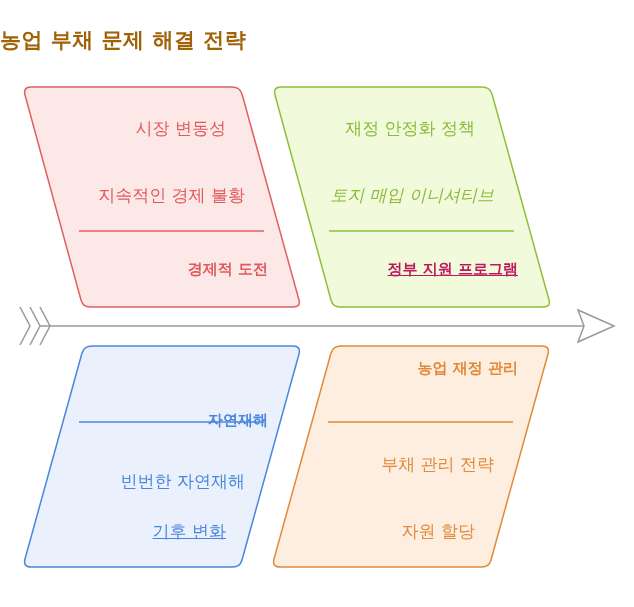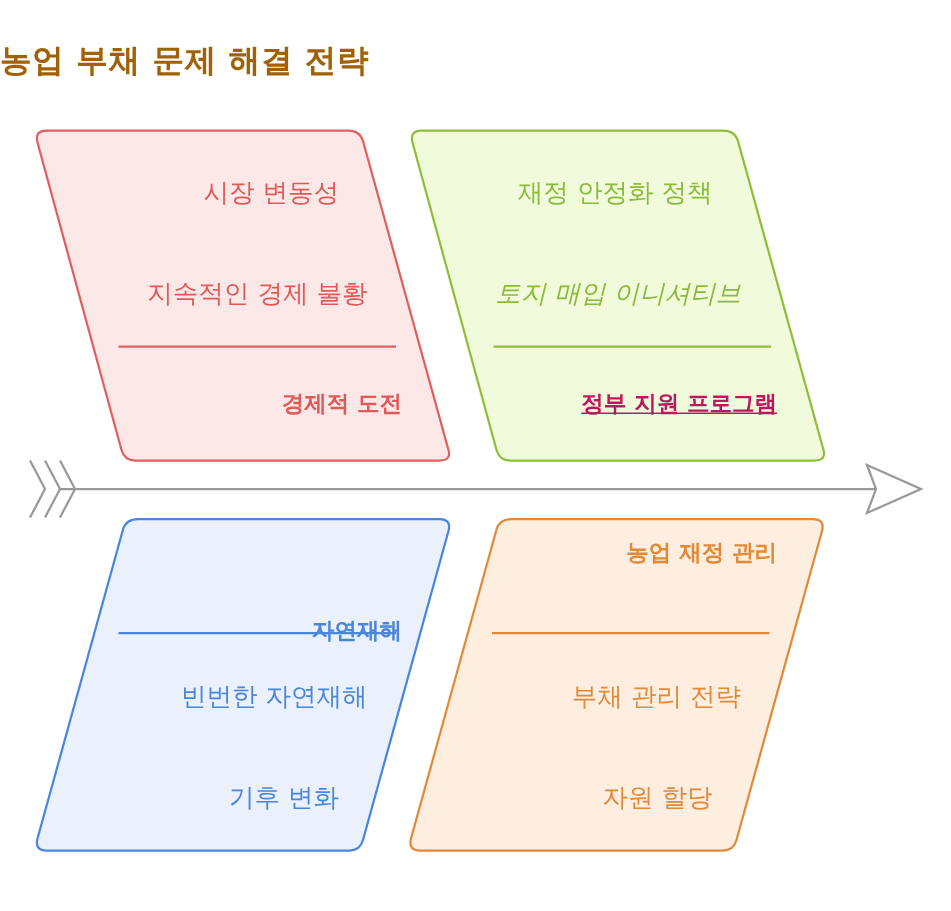--- a/index.html
+++ b/index.html
@@ -50,18 +50,18 @@
 
 <div class="lbl sm" style="right:408px; top:117px; color:#e05a5a;">시장 변동성</div>
 <div class="lbl sm" style="right:389px; top:184px; color:#e05a5a;">지속적인 경제 불황</div>
 <div class="lbl hd" style="right:366px; top:260px; color:#e05a5a;">경제적 도전</div>
 
 <div class="lbl sm" style="right:159px; top:117px; color:#8bbb3a;text-align:center;">재정 안정화 정책</div>
 <div class="lbl sm" style="right:140px; top:184px; color:#8bbb3a;font-style:italic;">토지 매입 이니셔티브</div>
 <div class="lbl hd" style="right:116px; top:260px; color:#be185d;text-decoration:underline;">정부 지원 프로그램</div>
 
 <div class="lbl hd" style="right:366px; top:375px; color:#4a86dc;margin-top:36px;">자연재해</div>
-<div class="lbl sm" style="right:389px; top:453px; color:#4a86dc;">빈번한 자연재해</div>
-<div class="lbl sm" style="right:408px; top:520px; color:#4a86dc;">기후 변화</div>
+<div class="lbl sm" style="right:389px; top:470px; color:#4a86dc;">빈번한 자연재해</div>
+<div class="lbl sm" style="right:408px; top:520px; color:#4a86dc;text-decoration:underline;">기후 변화</div>
 
 <div class="lbl hd" style="right:116px; top:359px; color:#e08a3a;">농업 재정 관리</div>
 <div class="lbl sm" style="right:140px; top:453px; color:#e08a3a;margin-left:20px;">부채 관리 전략</div>
 <div class="lbl sm" style="right:159px; top:520px; color:#e08a3a;">자원 할당</div>
 
 </body></html>

